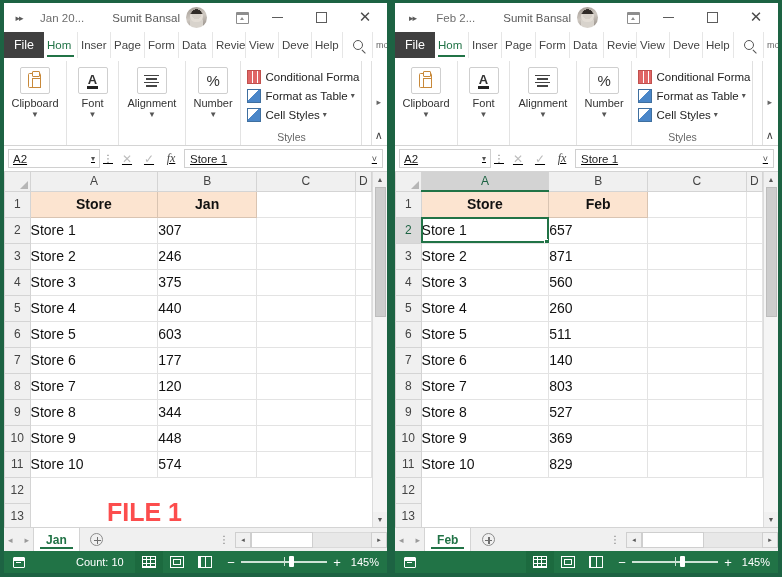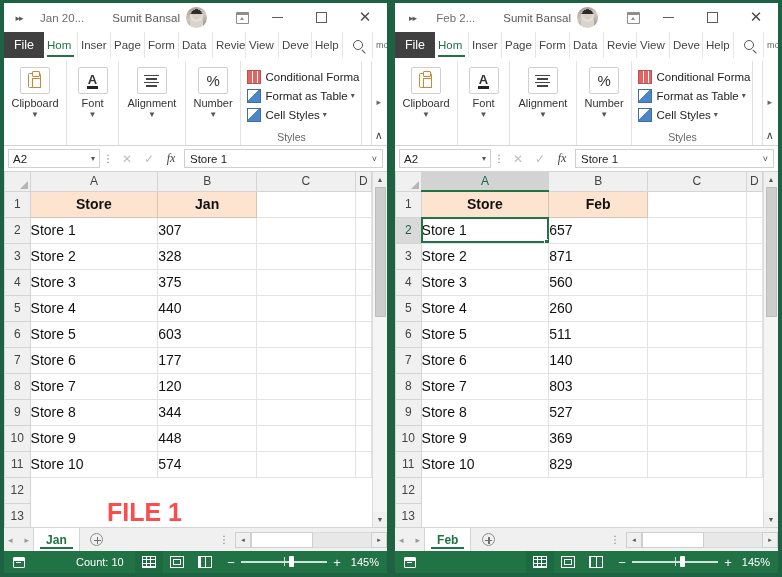--- a/index.html
+++ b/index.html
@@ -193,21 +193,21 @@
   .ribbon-more { font-size:9px;color:#666; margin-top:34px;}
   .ribbon-collapse { font-size:11px;color:#444; margin-bottom:1px; }
   .ribbon-scroll-strip{
     width:12px; border-left:1px solid #e0e0e0; border-right:1px solid #e0e0e0;
     margin-left:2px;
   }
 
   
   .formulabar {
     height: 26px; background:#fff; display:flex; align-items:center;
-    border-bottom:1px solid #d4d4d4; flex:none; padding: 0 4px;
+    border-bottom:1px solid #d4d4d4; flex:none; padding: 0 4px; text-decoration: underline;
   }
   .namebox {
     width: 92px; height: 19px; border:1px solid #d0d0d0; background:#fff;
     display:flex; align-items:center; padding: 0 4px;
     font-size: 11.5px; color:#222;
   }
   .namebox .nb-caret { margin-left:auto; font-size:8px; color:#555;}
   .fb-dots { width:16px; text-align:center; font-size:10px; color:#777; letter-spacing:0; }
   .fb-btn { width: 22px; text-align:center; font-size:12px; color:#bdbdbd; }
   .fb-fx { width: 22px; text-align:center; font-size:12px; color:#444; font-style:italic; font-family:"Liberation Serif", serif;}
@@ -497,21 +497,21 @@
             <tr>
               <td class="rowhead">2</td>
               <td class="cell">Store 1</td>
               <td class="cell num">307</td>
               <td class="cell blank"></td>
               <td class="cell blank"></td>
             </tr>
             <tr>
               <td class="rowhead">3</td>
               <td class="cell">Store 2</td>
-              <td class="cell num">328</td>
+              <td class="cell num">246</td>
               <td class="cell blank"></td>
               <td class="cell blank"></td>
             </tr>
             <tr>
               <td class="rowhead">4</td>
               <td class="cell">Store 3</td>
               <td class="cell num">375</td>
               <td class="cell blank"></td>
               <td class="cell blank"></td>
             </tr>

